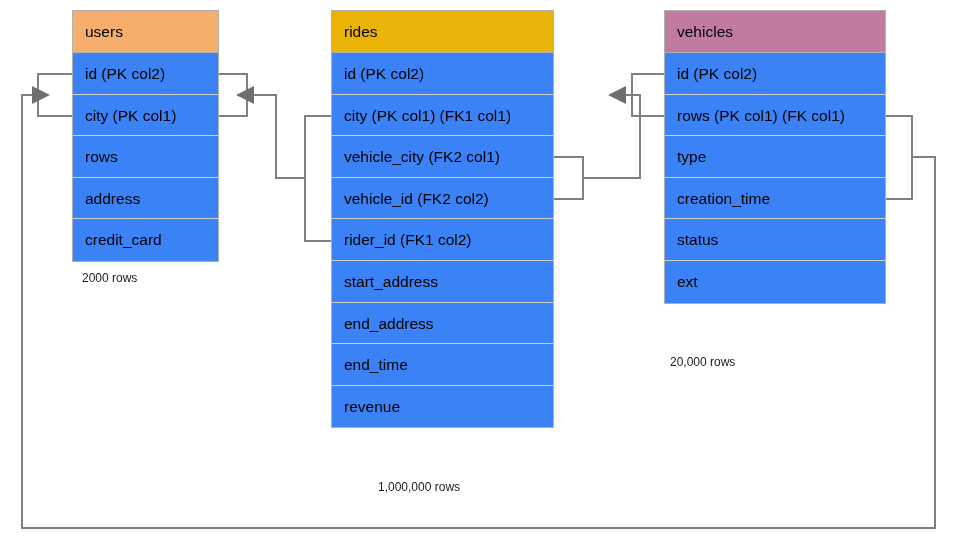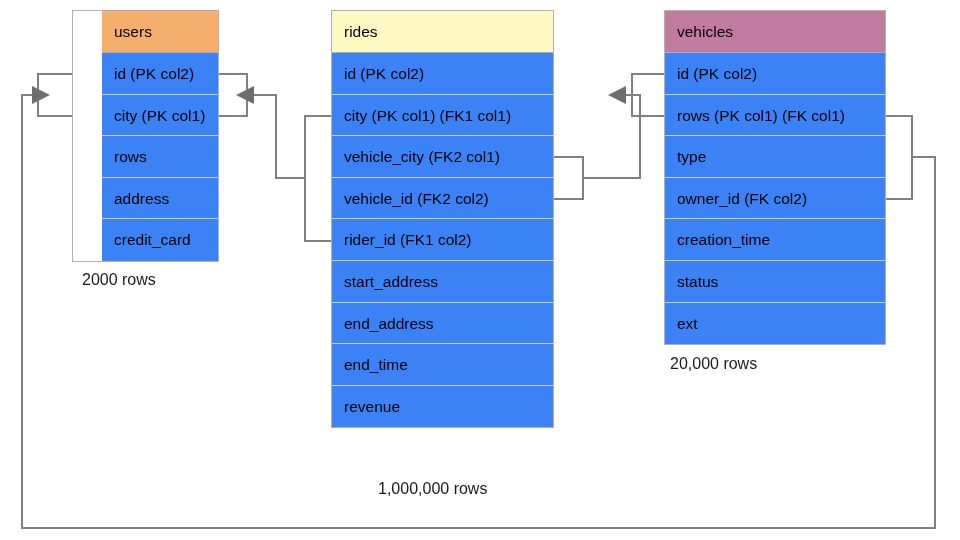--- a/index.html
+++ b/index.html
@@ -52,26 +52,26 @@
     border-bottom: 1px solid #cfcfcf;
     background: #3b82f6;
     white-space: nowrap;
     overflow: hidden;
   }
   .entity-row:last-child {
     border-bottom: none;
   }
   .rowcount {
     position: absolute;
-    font-size: 16px;
+    font-size: 12px;
     color: #1a1a1a;
     white-space: nowrap;
     z-index: 3;
   }
-  #t-users  { left: 72px;  top: 10px; width: 147px; padding-left: 29px; }
+  #t-users  { left: 72px;  top: 10px; width: 147px; }
   #t-rides  { left: 331px; top: 10px; width: 223px; }
   #t-vehicles { left: 664px; top: 10px; width: 222px; }
   #rc-users    { left: 82px;  top: 271px; }
   #rc-rides    { left: 337px; top: 480px; margin-left: 41px; }
   #rc-vehicles { left: 670px; top: 355px; }
 </style>
 </head>
 <body>
 
 <div id="canvas" style="background: rgb(255, 255, 255);">
@@ -113,38 +113,37 @@
     <div class="entity-header" style="background: rgb(245, 174, 107);">users</div>
     <div class="entity-row">id (PK col2)</div>
     <div class="entity-row">city (PK col1)</div>
     <div class="entity-row">rows</div>
     <div class="entity-row">address</div>
     <div class="entity-row">credit_card</div>
   </div>
   <div class="rowcount" id="rc-users">2000 rows</div>
 
   <div class="entity" id="t-rides">
-    <div class="entity-header" style="background: #fef9c3;">rides</div>
+    <div class="entity-header" style="background: #eab308;">rides</div>
     <div class="entity-row">id (PK col2)</div>
     <div class="entity-row">city (PK col1) (FK1 col1)</div>
     <div class="entity-row">vehicle_city (FK2 col1)</div>
     <div class="entity-row">vehicle_id (FK2 col2)</div>
     <div class="entity-row">rider_id (FK1 col2)</div>
     <div class="entity-row">start_address</div>
     <div class="entity-row">end_address</div>
     <div class="entity-row">end_time</div>
     <div class="entity-row">revenue</div>
   </div>
   <div class="rowcount" id="rc-rides">1,000,000 rows</div>
 
   <div class="entity" id="t-vehicles">
     <div class="entity-header" style="background: rgb(194, 123, 160);">vehicles</div>
     <div class="entity-row">id (PK col2)</div>
     <div class="entity-row">rows (PK col1) (FK col1)</div>
     <div class="entity-row">type</div>
-    <div class="entity-row">owner_id (FK col2)</div>
     <div class="entity-row">creation_time</div>
     <div class="entity-row">status</div>
     <div class="entity-row">ext</div>
   </div>
   <div class="rowcount" id="rc-vehicles">20,000 rows</div>
 
 </div>
 
 </body></html>

